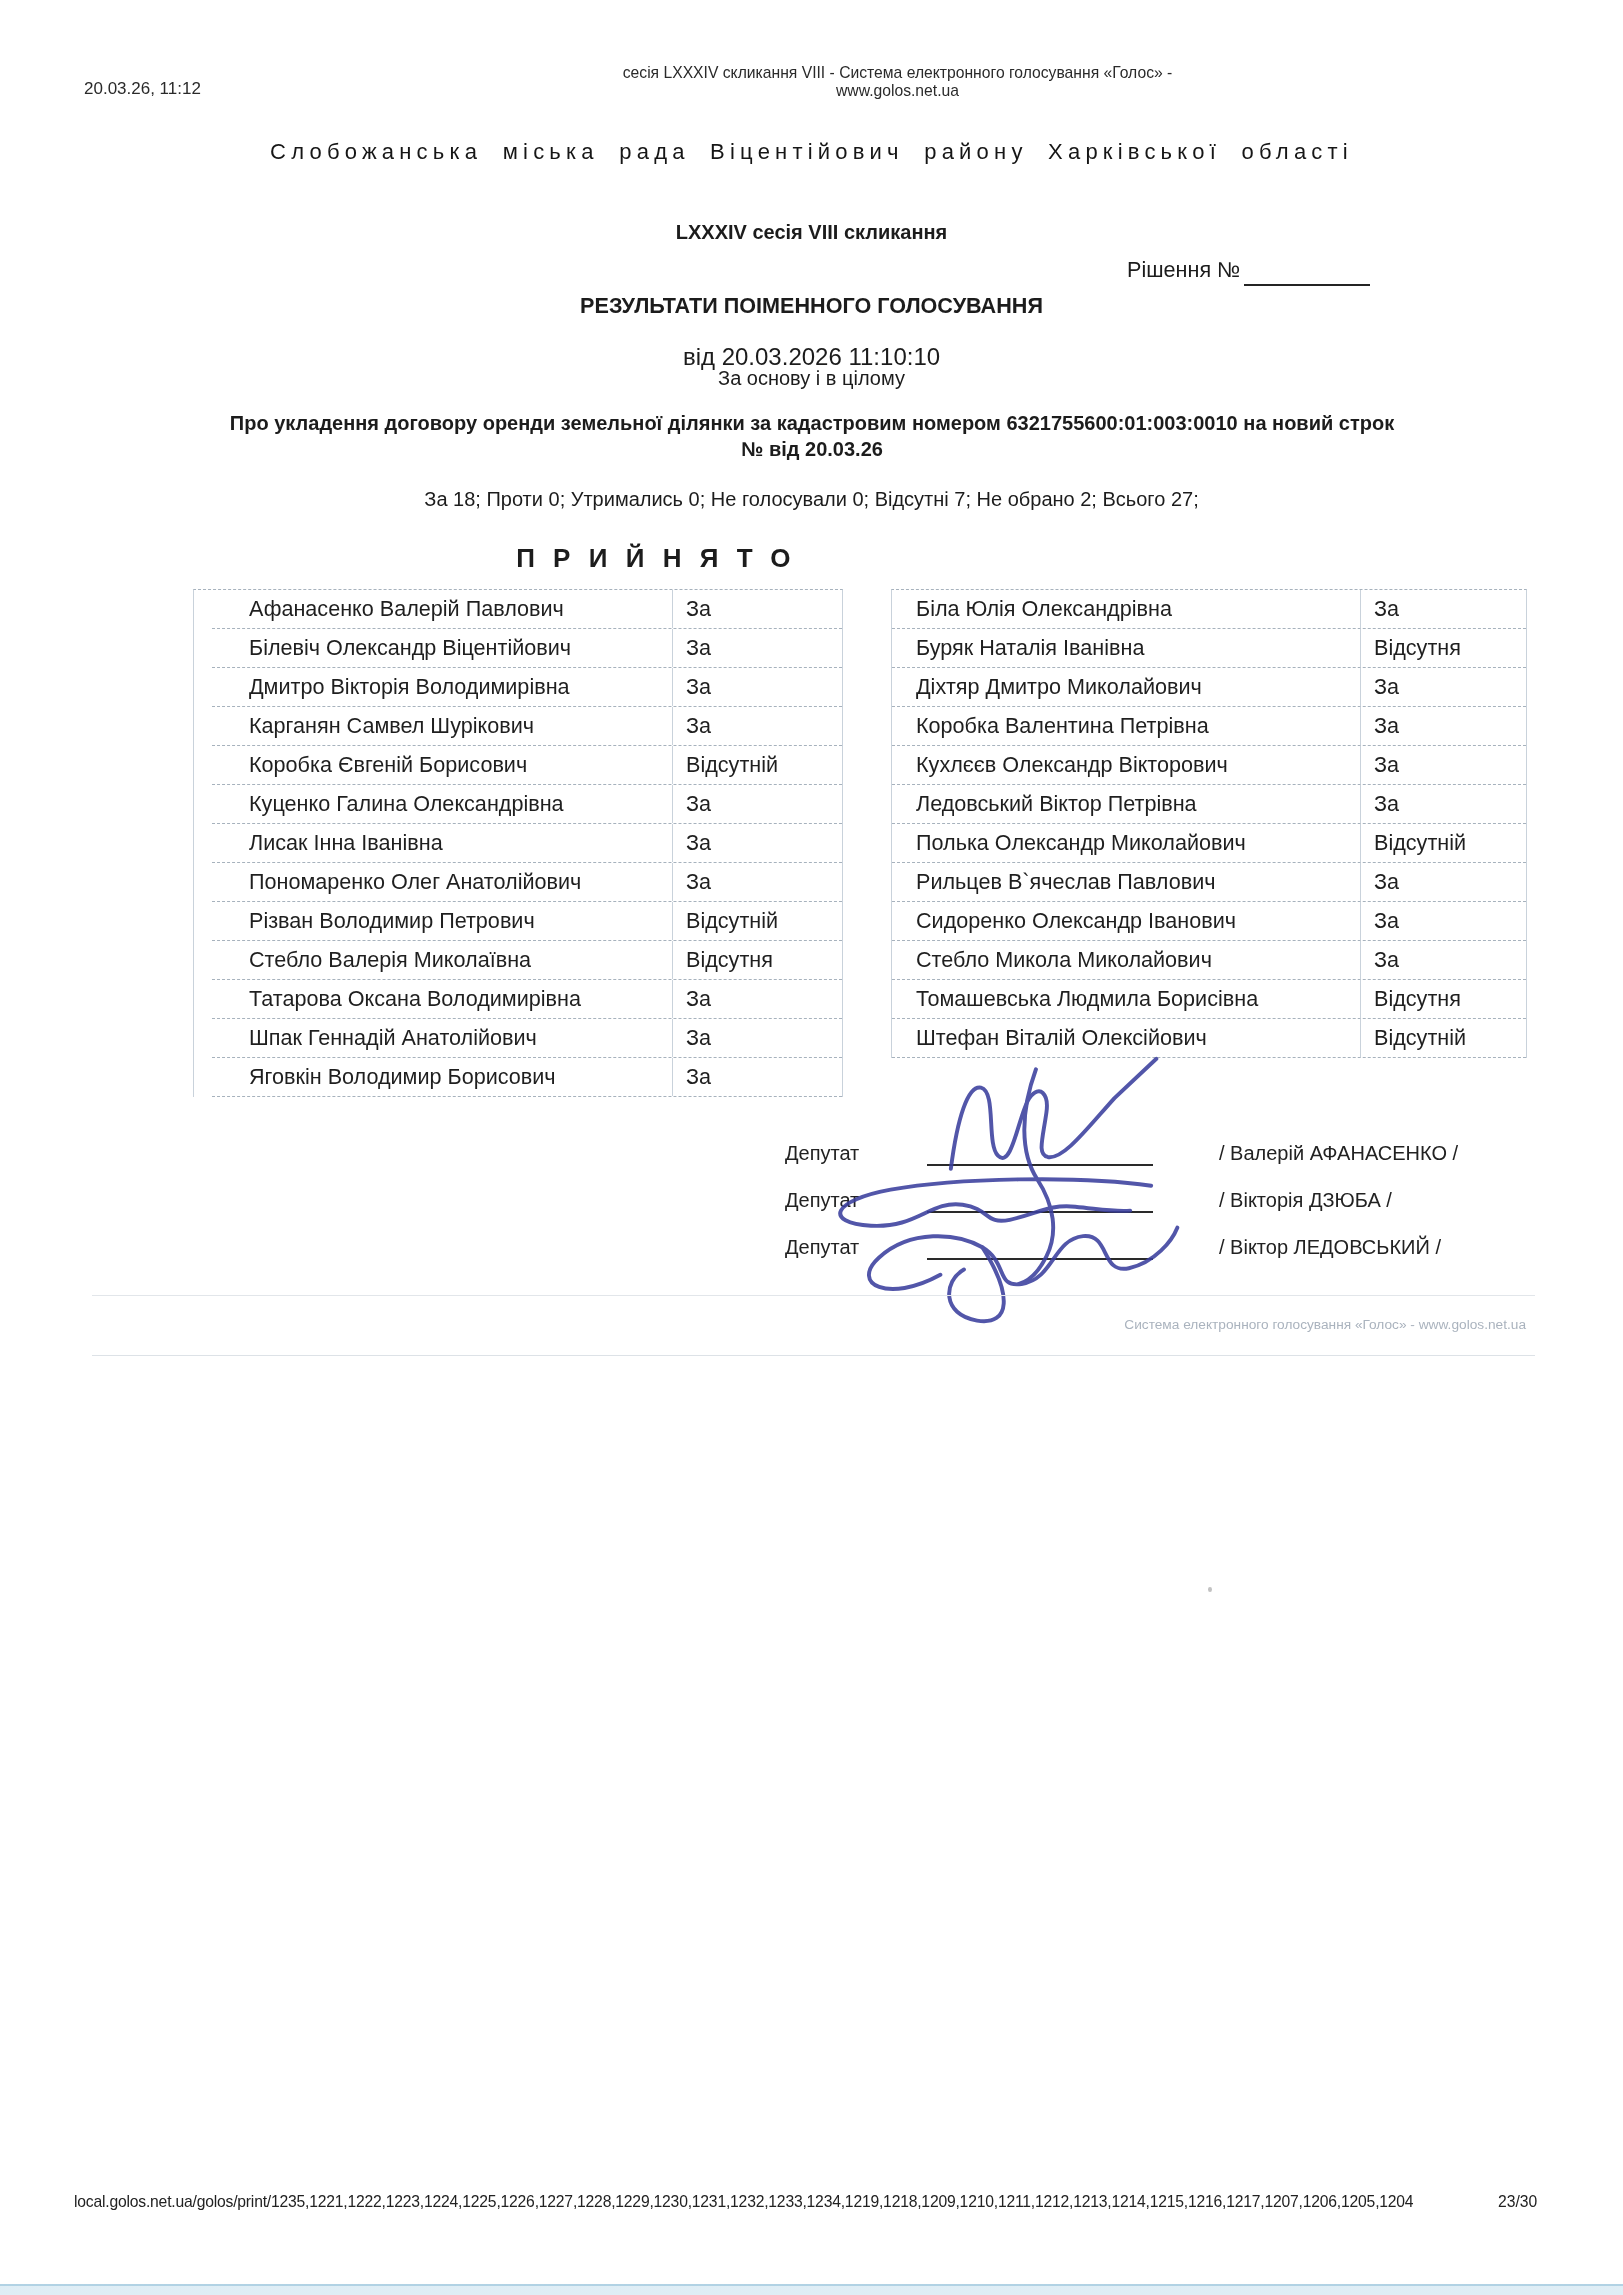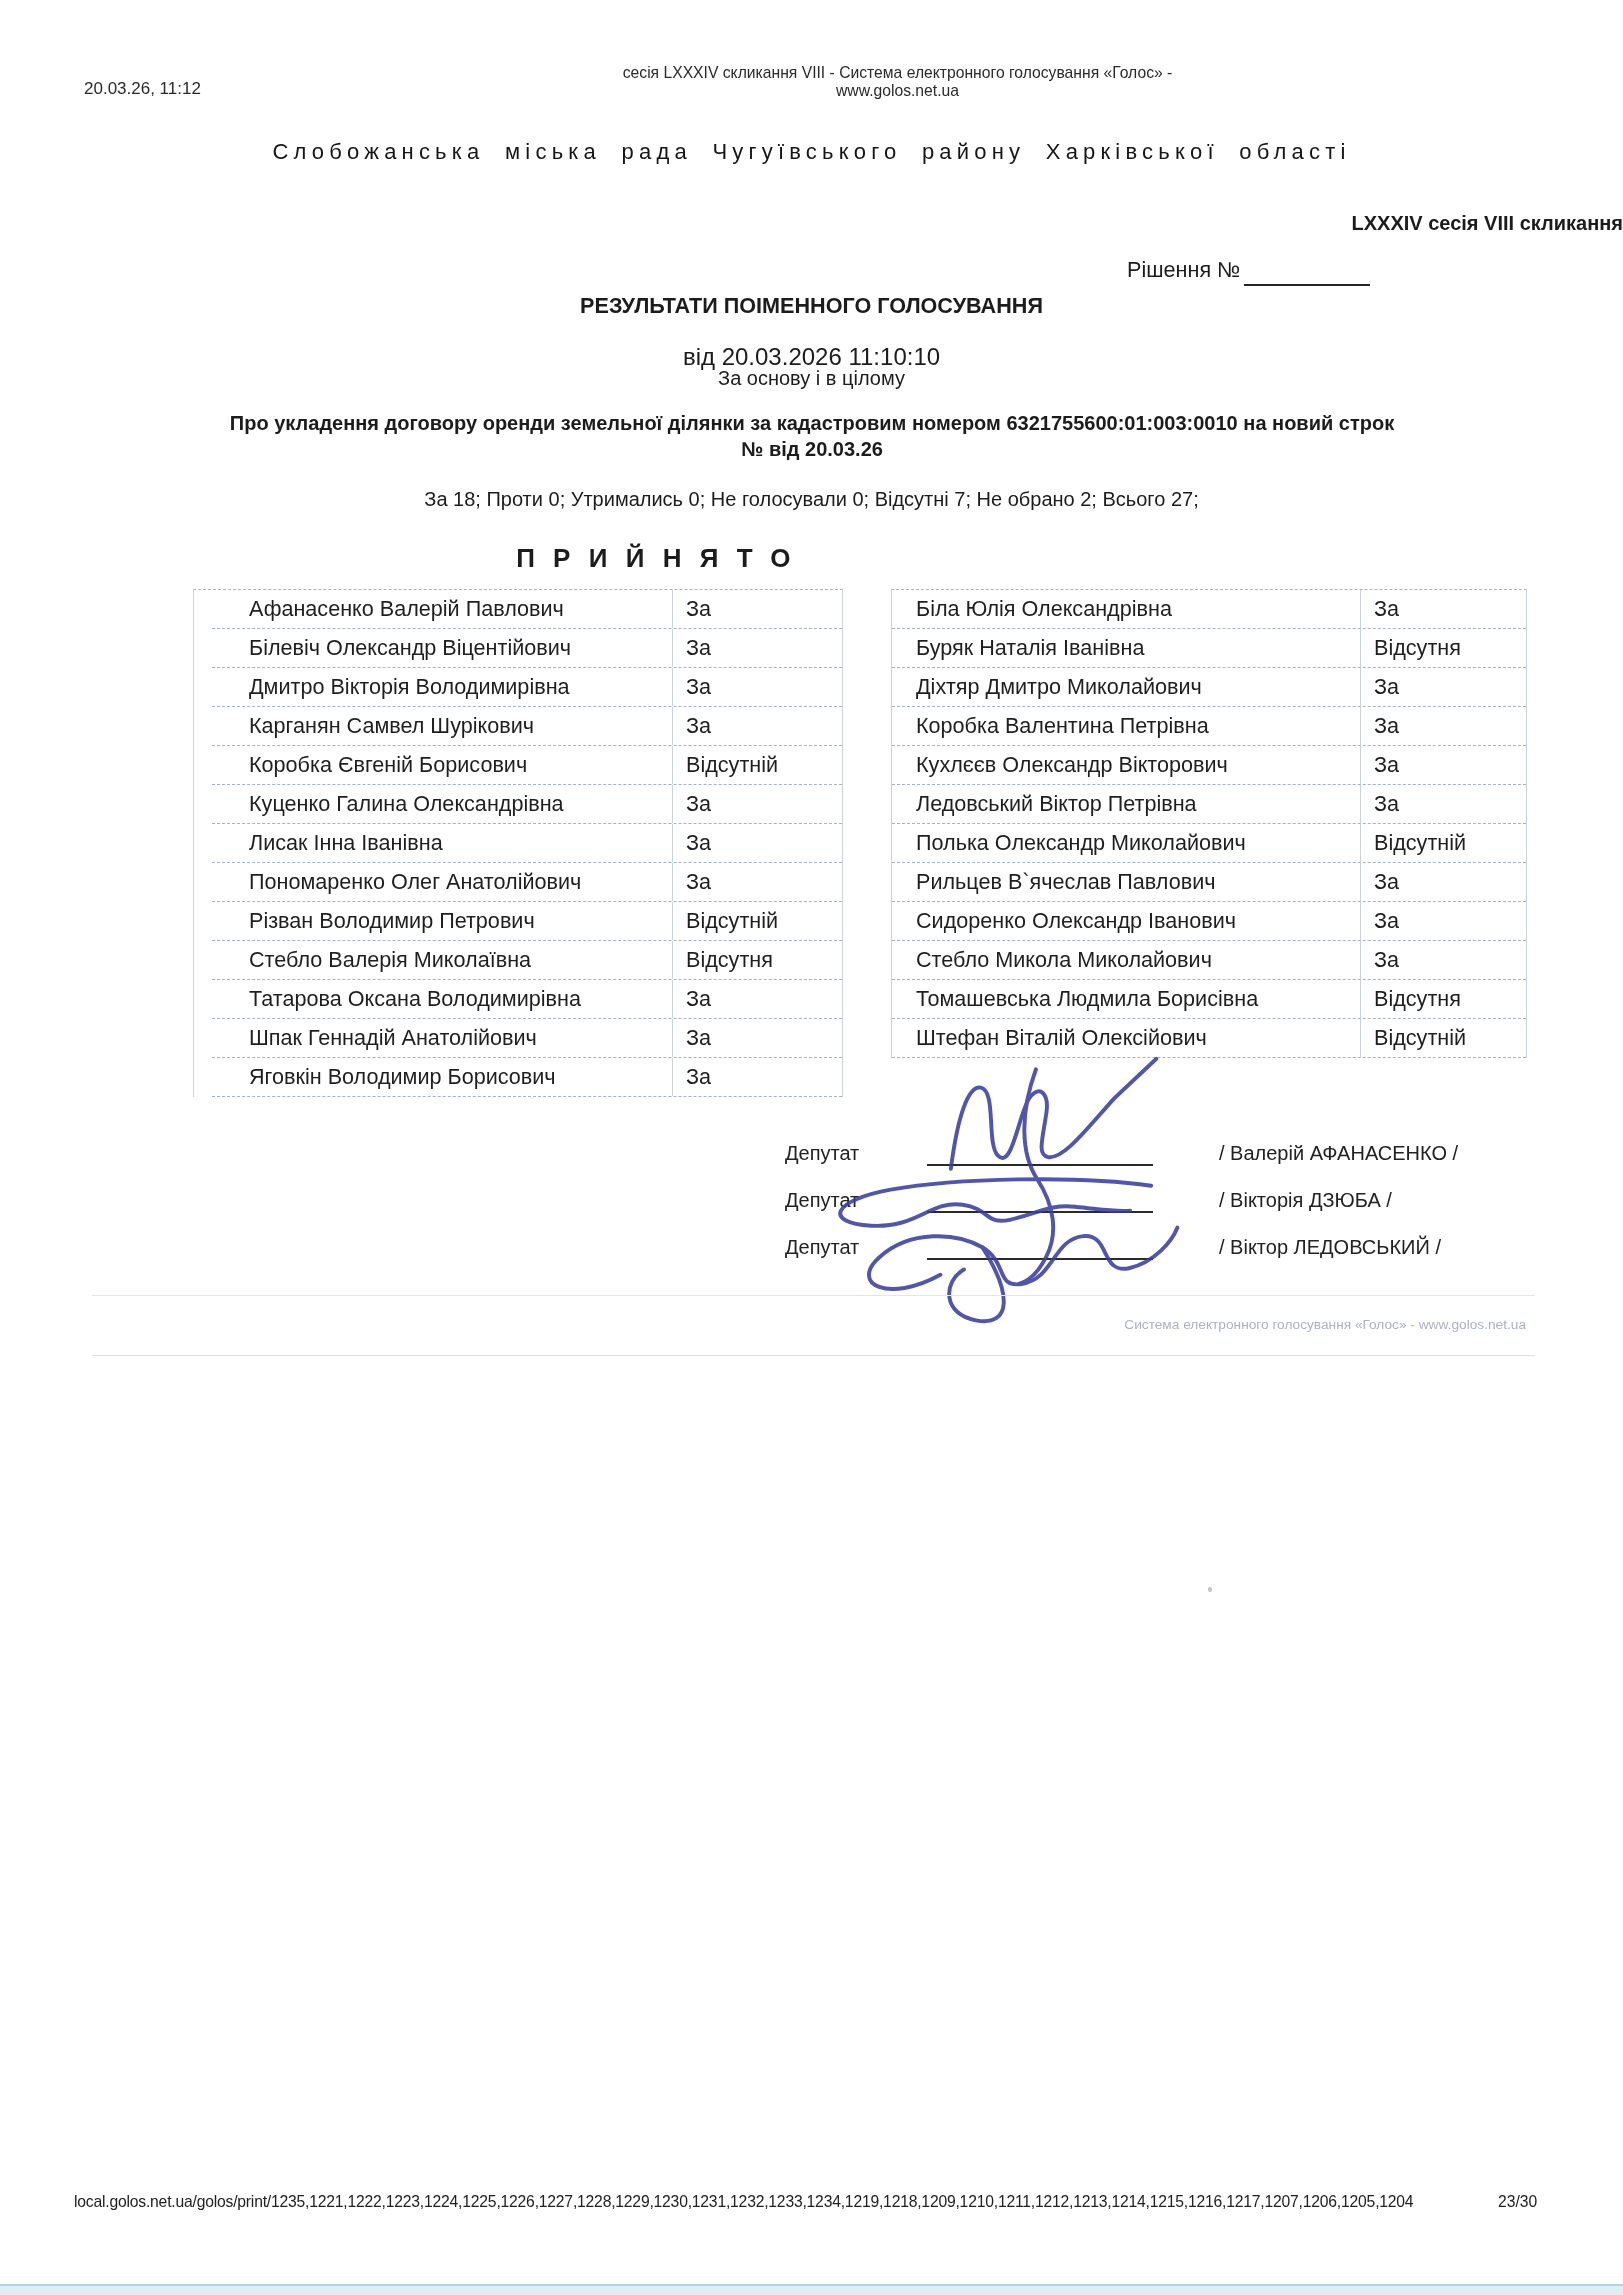--- a/index.html
+++ b/index.html
@@ -6,21 +6,21 @@
   .page{
     position:relative;width:1623px;height:2295px;background:#ffffff;
     font-family:"Liberation Sans",sans-serif;color:#1c1c1c;overflow:hidden;
   }
   .abs{position:absolute;}
   
   .ts{left:84px;top:79px;font-size:17px;color:#2a2a2a;}
   .phead{left:567px;top:64px;width:661px;font-size:15.7px;color:#2a2a2a;text-align:center;}
   
   .council{left:0;top:139px;width:1623px;text-align:center;font-size:22px;letter-spacing:5.2px;word-spacing:9.2px;color:#161616;}
-  .session{left:0;top:212px;width:1623px;text-align:right;font-size:20px;font-weight:bold;}
+  .session{left:0;top:221px;width:1623px;text-align:center;font-size:20px;font-weight:bold;}
   .decision{left:1127px;top:257px;font-size:21.6px;}
   .decision-line{left:1244px;top:284px;width:126px;height:0;border-bottom:2px solid #242424;}
   .results{left:0;top:293px;width:1623px;text-align:center;font-size:21.6px;font-weight:bold;}
   .dt{left:0;top:343px;width:1623px;text-align:center;font-size:24px;}
   .stage{left:0;top:367px;width:1623px;text-align:center;font-size:20px;}
   .subject{left:92px;top:410px;width:1440px;text-align:center;font-size:20px;font-weight:bold;line-height:26px;}
   .totals{left:0;top:488px;width:1623px;text-align:center;font-size:20px;}
   .status{left:0;top:543px;width:1325px;text-align:center;font-size:26px;font-weight:bold;letter-spacing:18.3px;}
   
   .vtable{position:absolute;top:589px;border-left:0.7px solid #c9d2db;border-right:0.7px solid #c9d2db;border-top:1.3px dashed #a7b2bd;}
@@ -49,21 +49,21 @@
     background:linear-gradient(#9ec7dd 0 2px,#d7e9f3 2px 100%);opacity:.8;}
 </style>
 </head>
 <body>
 
 <div class="page">
 
   <div class="abs ts">20.03.26, 11:12</div>
   <div class="abs phead">сесія LXXXIV скликання VIII - Система електронного голосування «Голос» - www.golos.net.ua</div>
 
-  <div class="abs council">Слобожанська міська рада Чугуївського району Харківської області</div>
+  <div class="abs council">Слобожанська міська рада Віцентійович району Харківської області</div>
   <div class="abs session">LXXXIV сесія VIII скликання</div>
   <div class="abs decision">Рішення №</div>
   <div class="abs decision-line"></div>
   <div class="abs results">РЕЗУЛЬТАТИ ПОІМЕННОГО ГОЛОСУВАННЯ</div>
   <div class="abs dt">від 20.03.2026 11:10:10</div>
   <div class="abs stage">За основу і в цілому</div>
   <div class="abs subject">
     <div>Про укладення договору оренди земельної ділянки за кадастровим номером 6321755600:01:003:0010 на новий строк</div>
     <div>№ від 20.03.26</div>
   </div>

